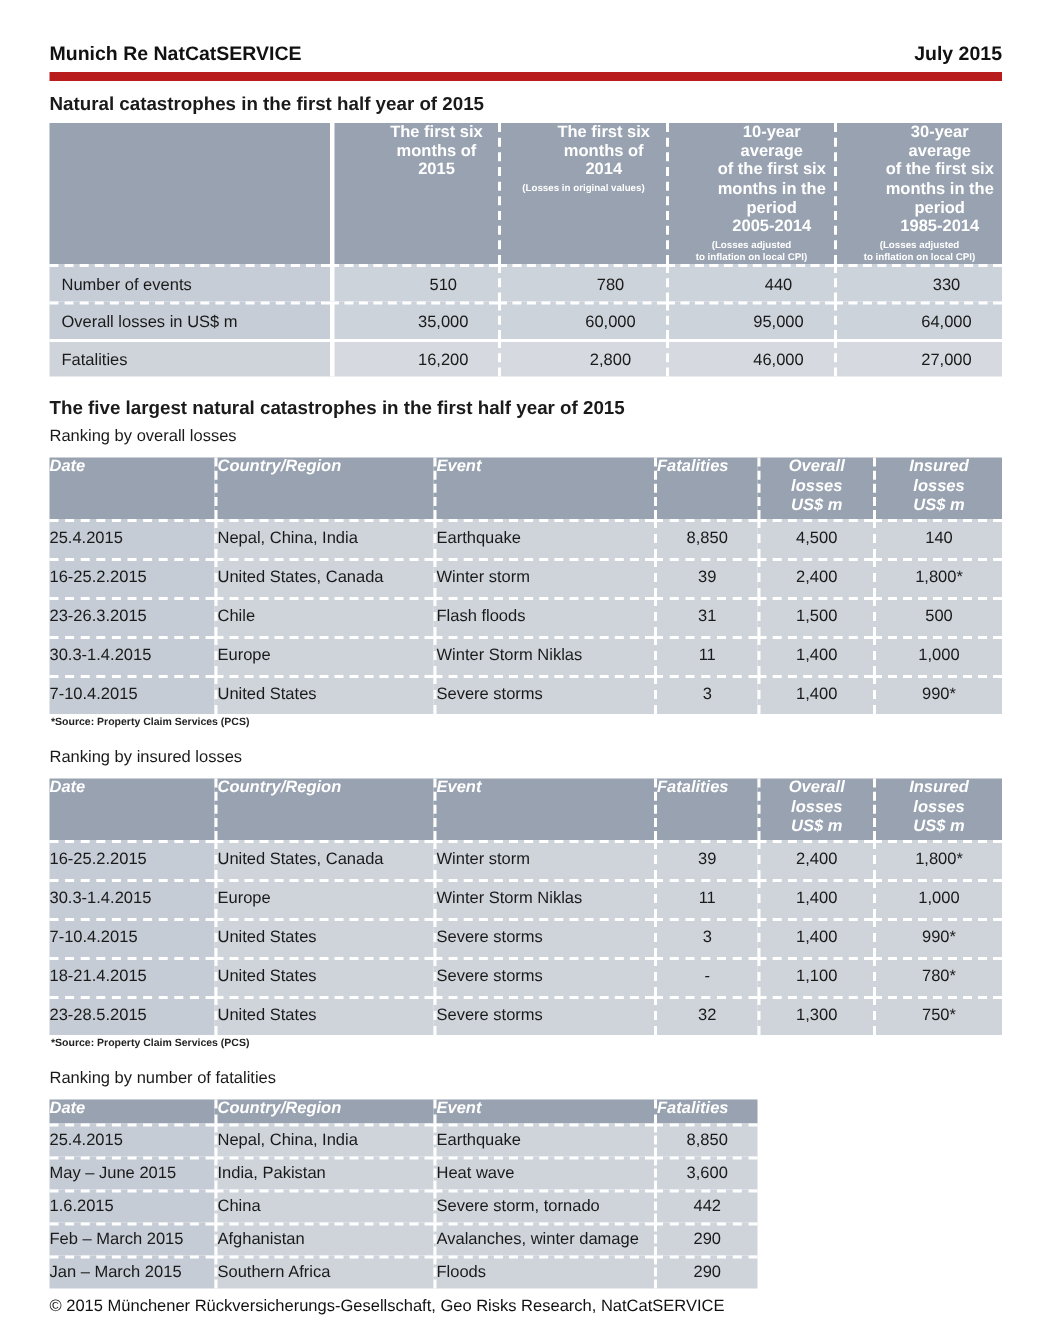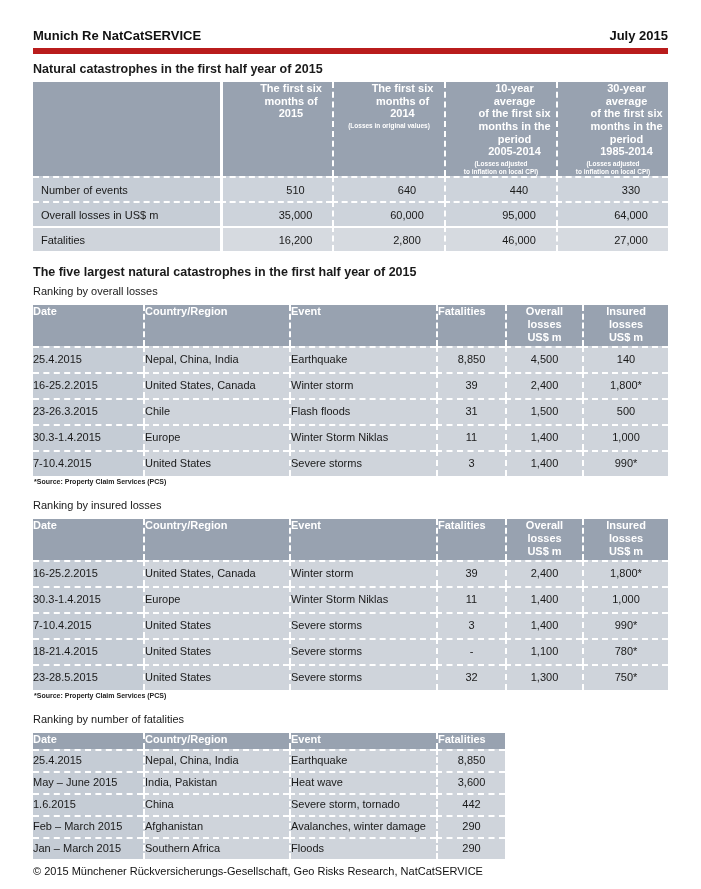--- a/index.html
+++ b/index.html
@@ -30,21 +30,21 @@
   .summary tbody tr:nth-child(n+3) td:first-child{background:#cfd4db;}
   .summary td + td{border-left:2px dashed #fff;}
   .summary td:nth-child(2){border-left:3px solid #fff;}
   .summary tbody tr td{border-top:2px dashed #fff;padding-left:36px;}
   .summary tbody tr:nth-child(3) td{border-top:2px solid #fff;}
 
   
   .rank{width:635px;}
   .fat{width:472px;}
   .rank th,.fat th{background:#98a2b0;color:#fff;font-weight:bold;text-align:left;
-        vertical-align:top;padding:6px 0 0 8px;white-space:pre-line;line-height:1.2;}
+        vertical-align:top;padding:6px 0 0 8px;white-space:pre-line;line-height:1.2;font-style:italic;}
   .rank th{height:41px;}
   .fat th{height:16px;padding-bottom:4px;}
   .rank th.num{text-align:center;padding-left:0;}
   .rank th + th,.rank td + td,.fat th + th,.fat td + td{border-left:2px dashed #fff;}
   .rank td,.fat td{background:#cfd4db;vertical-align:middle;text-align:left;
         padding-left:8px;line-height:1.25;}
   .rank td{height:24px;}
   .fat td{height:20px;padding-top:1px;padding-bottom:1px;}
   .rank td:first-child,.fat td:first-child{background:#c5ccd5;}
   .rank td:nth-child(n+4),.fat td:nth-child(4){text-align:center;padding-left:0;}
@@ -106,21 +106,21 @@
 1985-2014</div>
           <div class="th-note">(Losses adjusted
 to inflation on local CPI)</div>
         </th>
       </tr>
     </thead>
     <tbody>
         <tr>
           <td>Number of events</td>
           <td>510</td>
-          <td>640</td>
+          <td>780</td>
           <td>440</td>
           <td>330</td>
         </tr>
         <tr>
           <td>Overall losses in US$ m</td>
           <td>35,000</td>
           <td>60,000</td>
           <td>95,000</td>
           <td>64,000</td>
         </tr>

